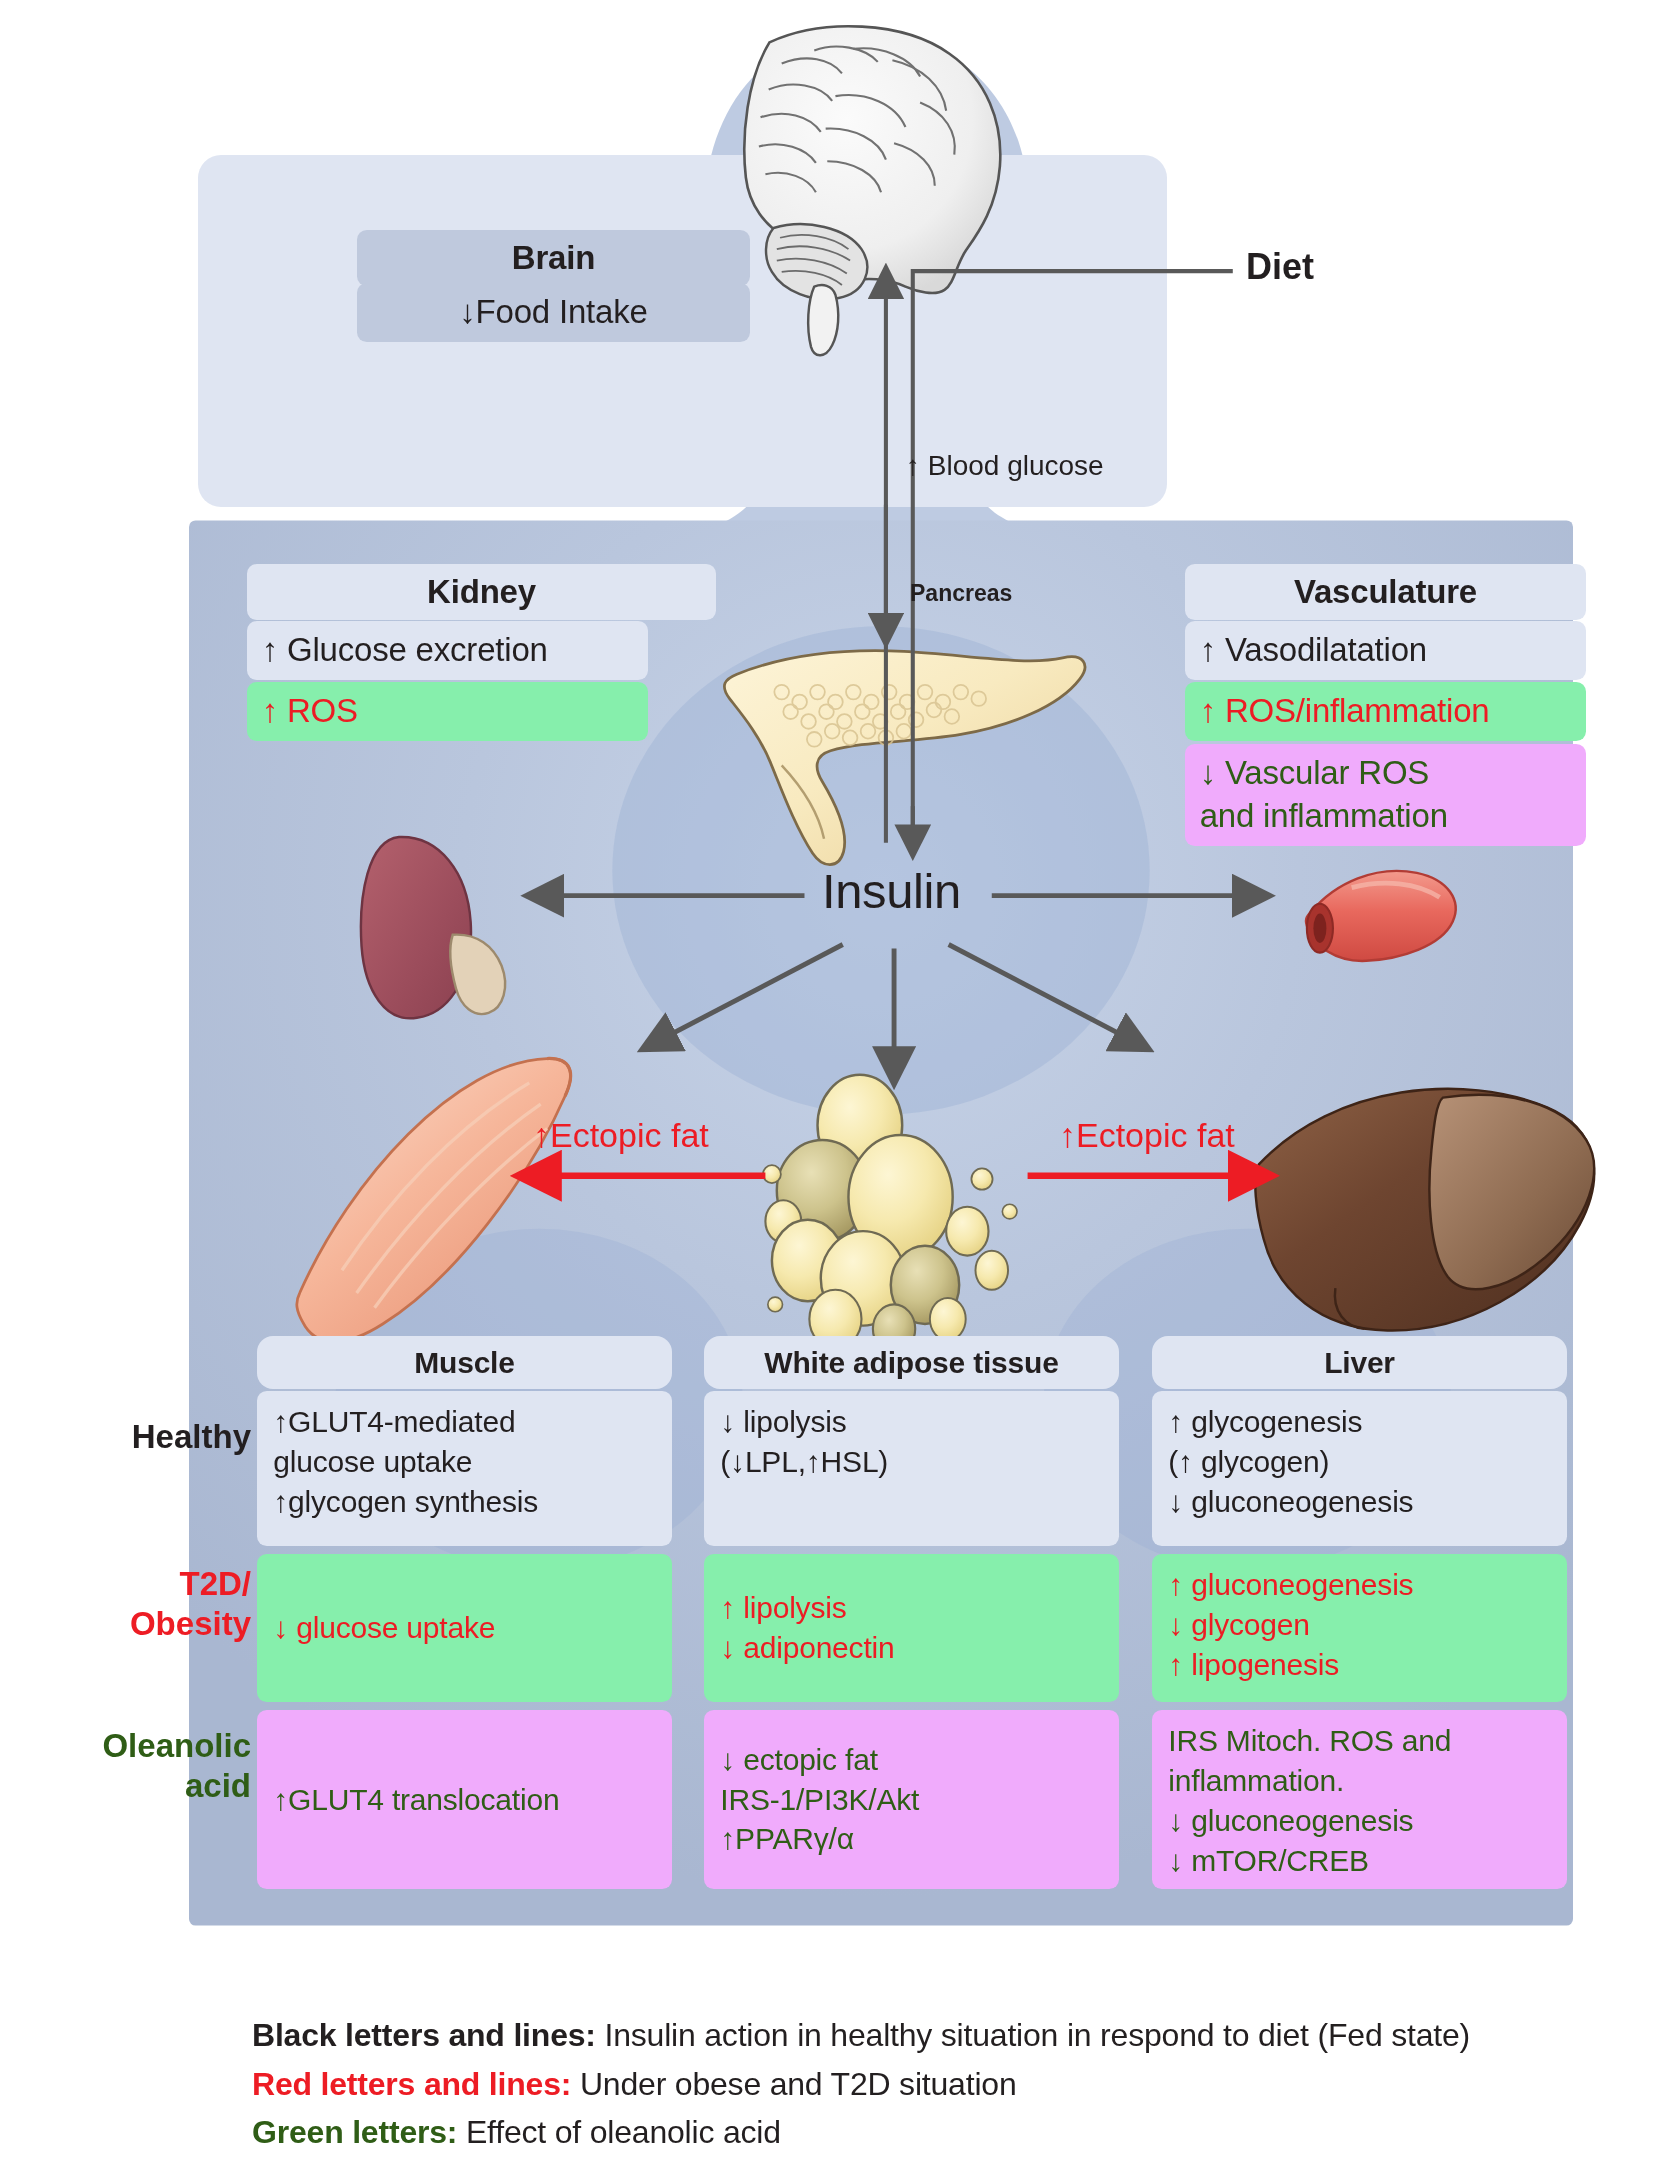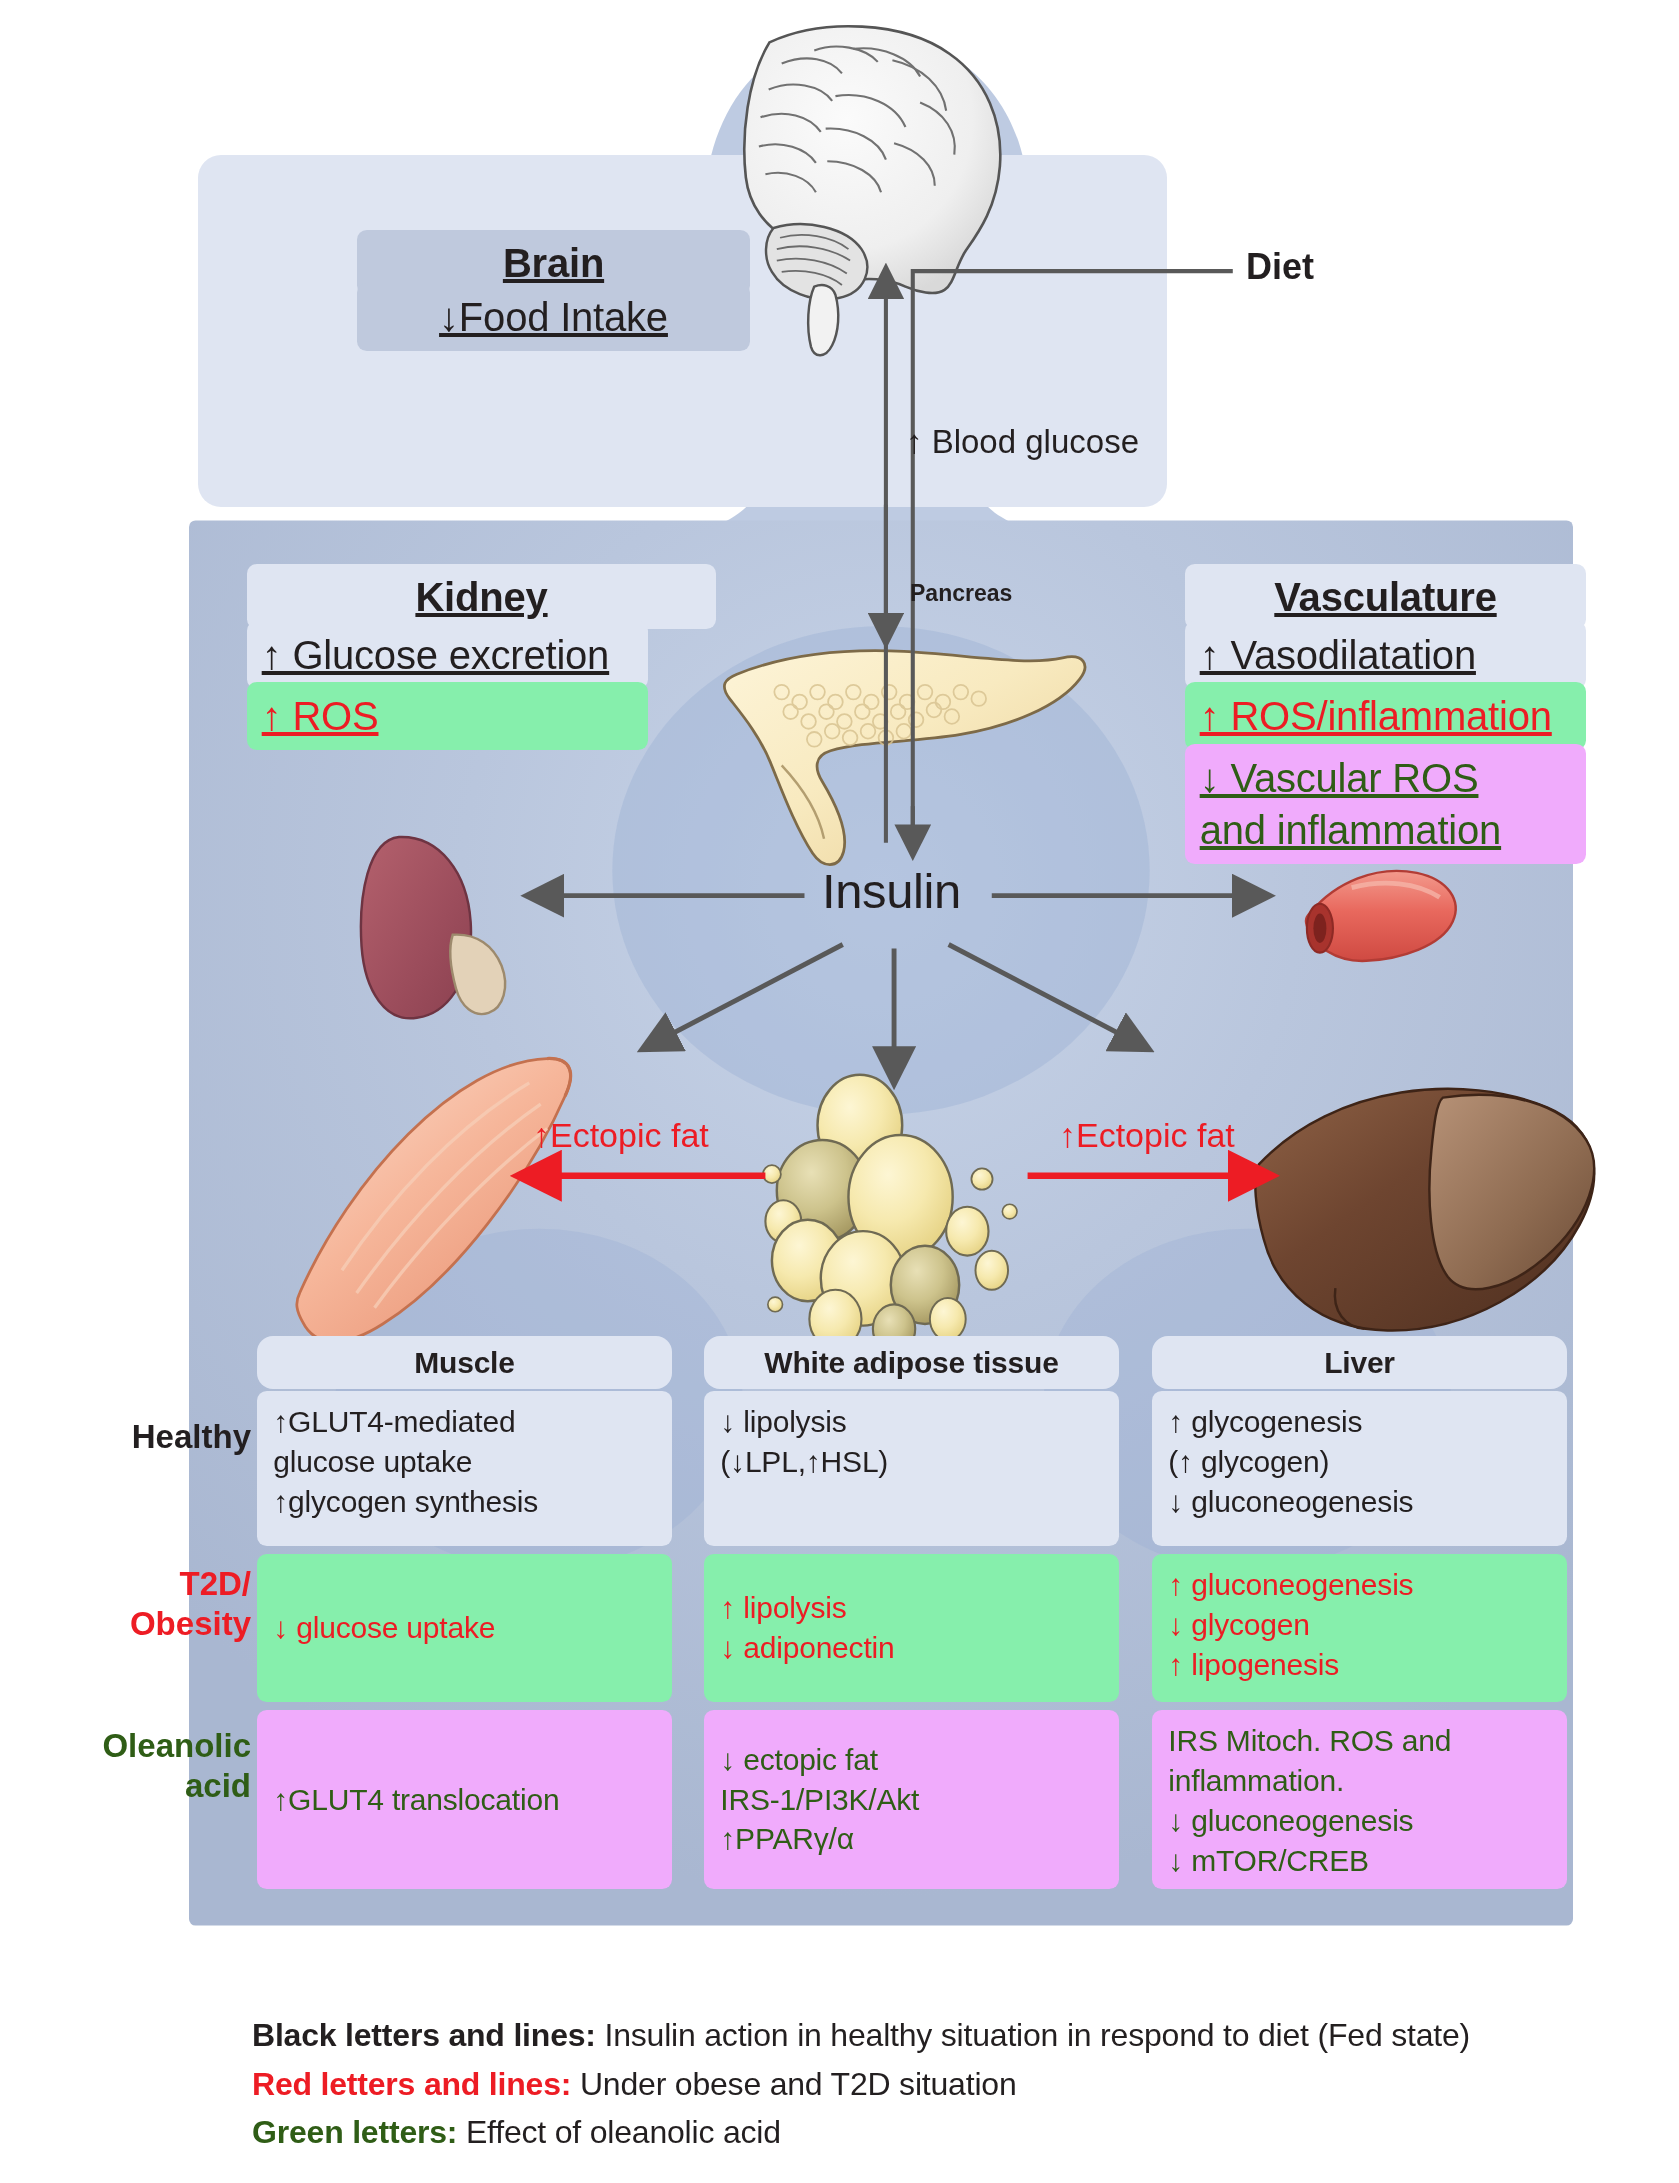--- a/index.html
+++ b/index.html
@@ -41,24 +41,23 @@
     background: #b6c3da;
     border-radius: 8.1px;
   }
 
   
   .ibox {
     position: absolute;
     border-radius: 9.8px;
     box-sizing: border-box;
     padding: 8.1px 14.7px;
-    font-size: 40px;
+    font-size: 33px;
     line-height: 1.30;
     letter-spacing: -0.2px;
-    text-decoration: underline;
   }
   .ibox.hdr {
     text-align: center;
     font-weight: bold;
     padding-top: 6.5px;
     padding-bottom: 6.5px;
   }
   .bg-blue   { background: #dfe5f2; color: #231f20; }
   .bg-blue2  { background: #bfc9dd; color: #231f20; }
   .bg-red    { background: #86efac; color: #ed1c24; }
@@ -426,21 +425,21 @@
 
   <path d="M940 1444 L638 1444" fill="none" stroke="#ed1c24" stroke-width="8" marker-end="url(#headR)"></path>
   <path d="M1262 1444 L1560 1444" fill="none" stroke="#ed1c24" stroke-width="8" marker-end="url(#headR)"></path>
 </svg>
 
 <div class="ibox hdr bg-blue2" id="brain-hdr" style="left:357px; top:230px; width:393px;">Brain</div>
 <div class="ibox bg-blue2" id="brain-item" style="left:357px; top:283px; width:393px; text-align:center;">↓Food Intake</div>
 
 <div class="flabel bold" style="left:1246px; top:246px; font-size:36px;">Diet</div>
 
-<div class="flabel" style="left:906px; top:423px; font-size:33px;">↑ Blood glucose</div>
+<div class="flabel" style="left:906px; top:450px; font-size:28px;">↑ Blood glucose</div>
 
 <div class="flabel bold" style="left:910px; top:580px; font-size:23px;">Pancreas</div>
 
 <div class="insulin-word" style="left:822px; top:863px;">Insulin</div>
 
 <div class="ibox hdr bg-blue" style="left:247px; top:564px; width:469px;">Kidney</div>
 <div class="ibox bg-blue" style="left:247px; top:621px; width:401px;">↑ Glucose excretion</div>
 <div class="ibox bg-red" style="left:247px; top:682px; width:401px;">↑ ROS</div>
 
 <div class="ibox hdr bg-blue" style="left:1185px; top:564px; width:401px;">Vasculature</div>

